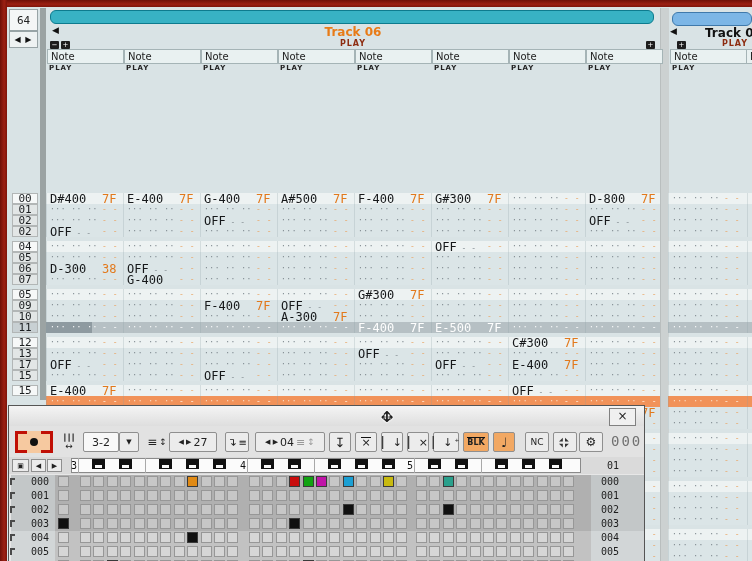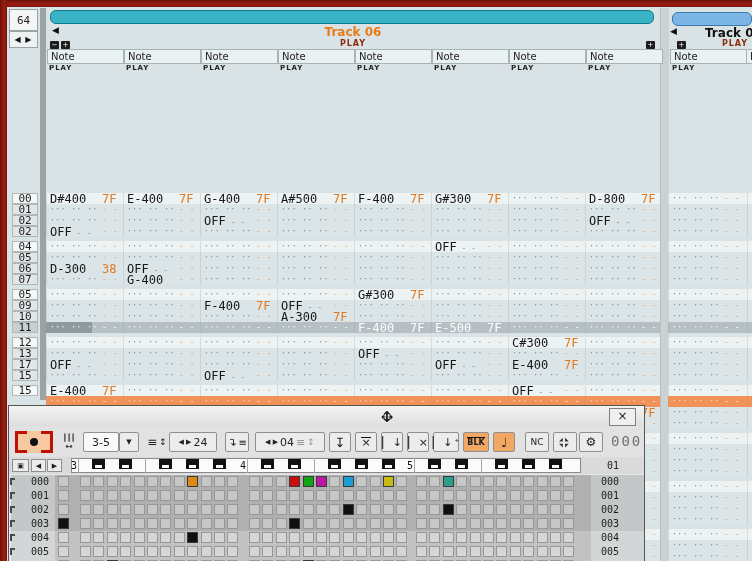--- a/index.html
+++ b/index.html
@@ -1439,32 +1439,32 @@
       <span class="ck" style="right:0;top:0;border-right:3px solid #c00f05;border-top:3px solid #c00f05;"></span>
       <span class="ck" style="left:0;bottom:0;border-left:3px solid #c00f05;border-bottom:3px solid #c00f05;"></span>
       <span class="ck" style="right:0;bottom:0;border-right:3px solid #c00f05;border-bottom:3px solid #c00f05;"></span>
       <span class="dot"></span>
     </div>
     <div class="tb noborder" style="left:50px;width:20px;flex-direction:column;gap:0;">
       <span style="font-size:7px;line-height:7px;">┃┃┃</span>
         <span style="font-size:9px;line-height:8px;">↔</span>
     </div>
     <div class="tb" style="left:74px;width:36px;background:#f8f8f8;">
-        <span>3-5</span>
+        <span>3-2</span>
       </div>
     <div class="tb" style="left:110px;width:20px;font-size:7px;">
         <span>▼</span>
       </div>
     <div class="tb noborder" style="left:138px;width:20px;">
       <span style="font-size:12px;">≡</span>
         <span style="font-size:9px;">↕</span>
     </div>
     <div class="tb" style="left:160px;width:48px;">
       <span style="font-size:7px;">◀ ▶</span>
-        <span>24</span>
+        <span>27</span>
     </div>
     <div class="tb" style="left:216px;width:24px;">
       <span style="font-size:11px;">↴</span>
         <span style="font-size:10px;">≡</span>
     </div>
     <div class="tb" style="left:246px;width:70px;">
       <span style="font-size:7px;">◀ ▶</span>
         <span>04</span>
       <span class="dim" style="font-size:11px;">≡</span>
         <span class="dim" style="font-size:9px;">↕</span>

